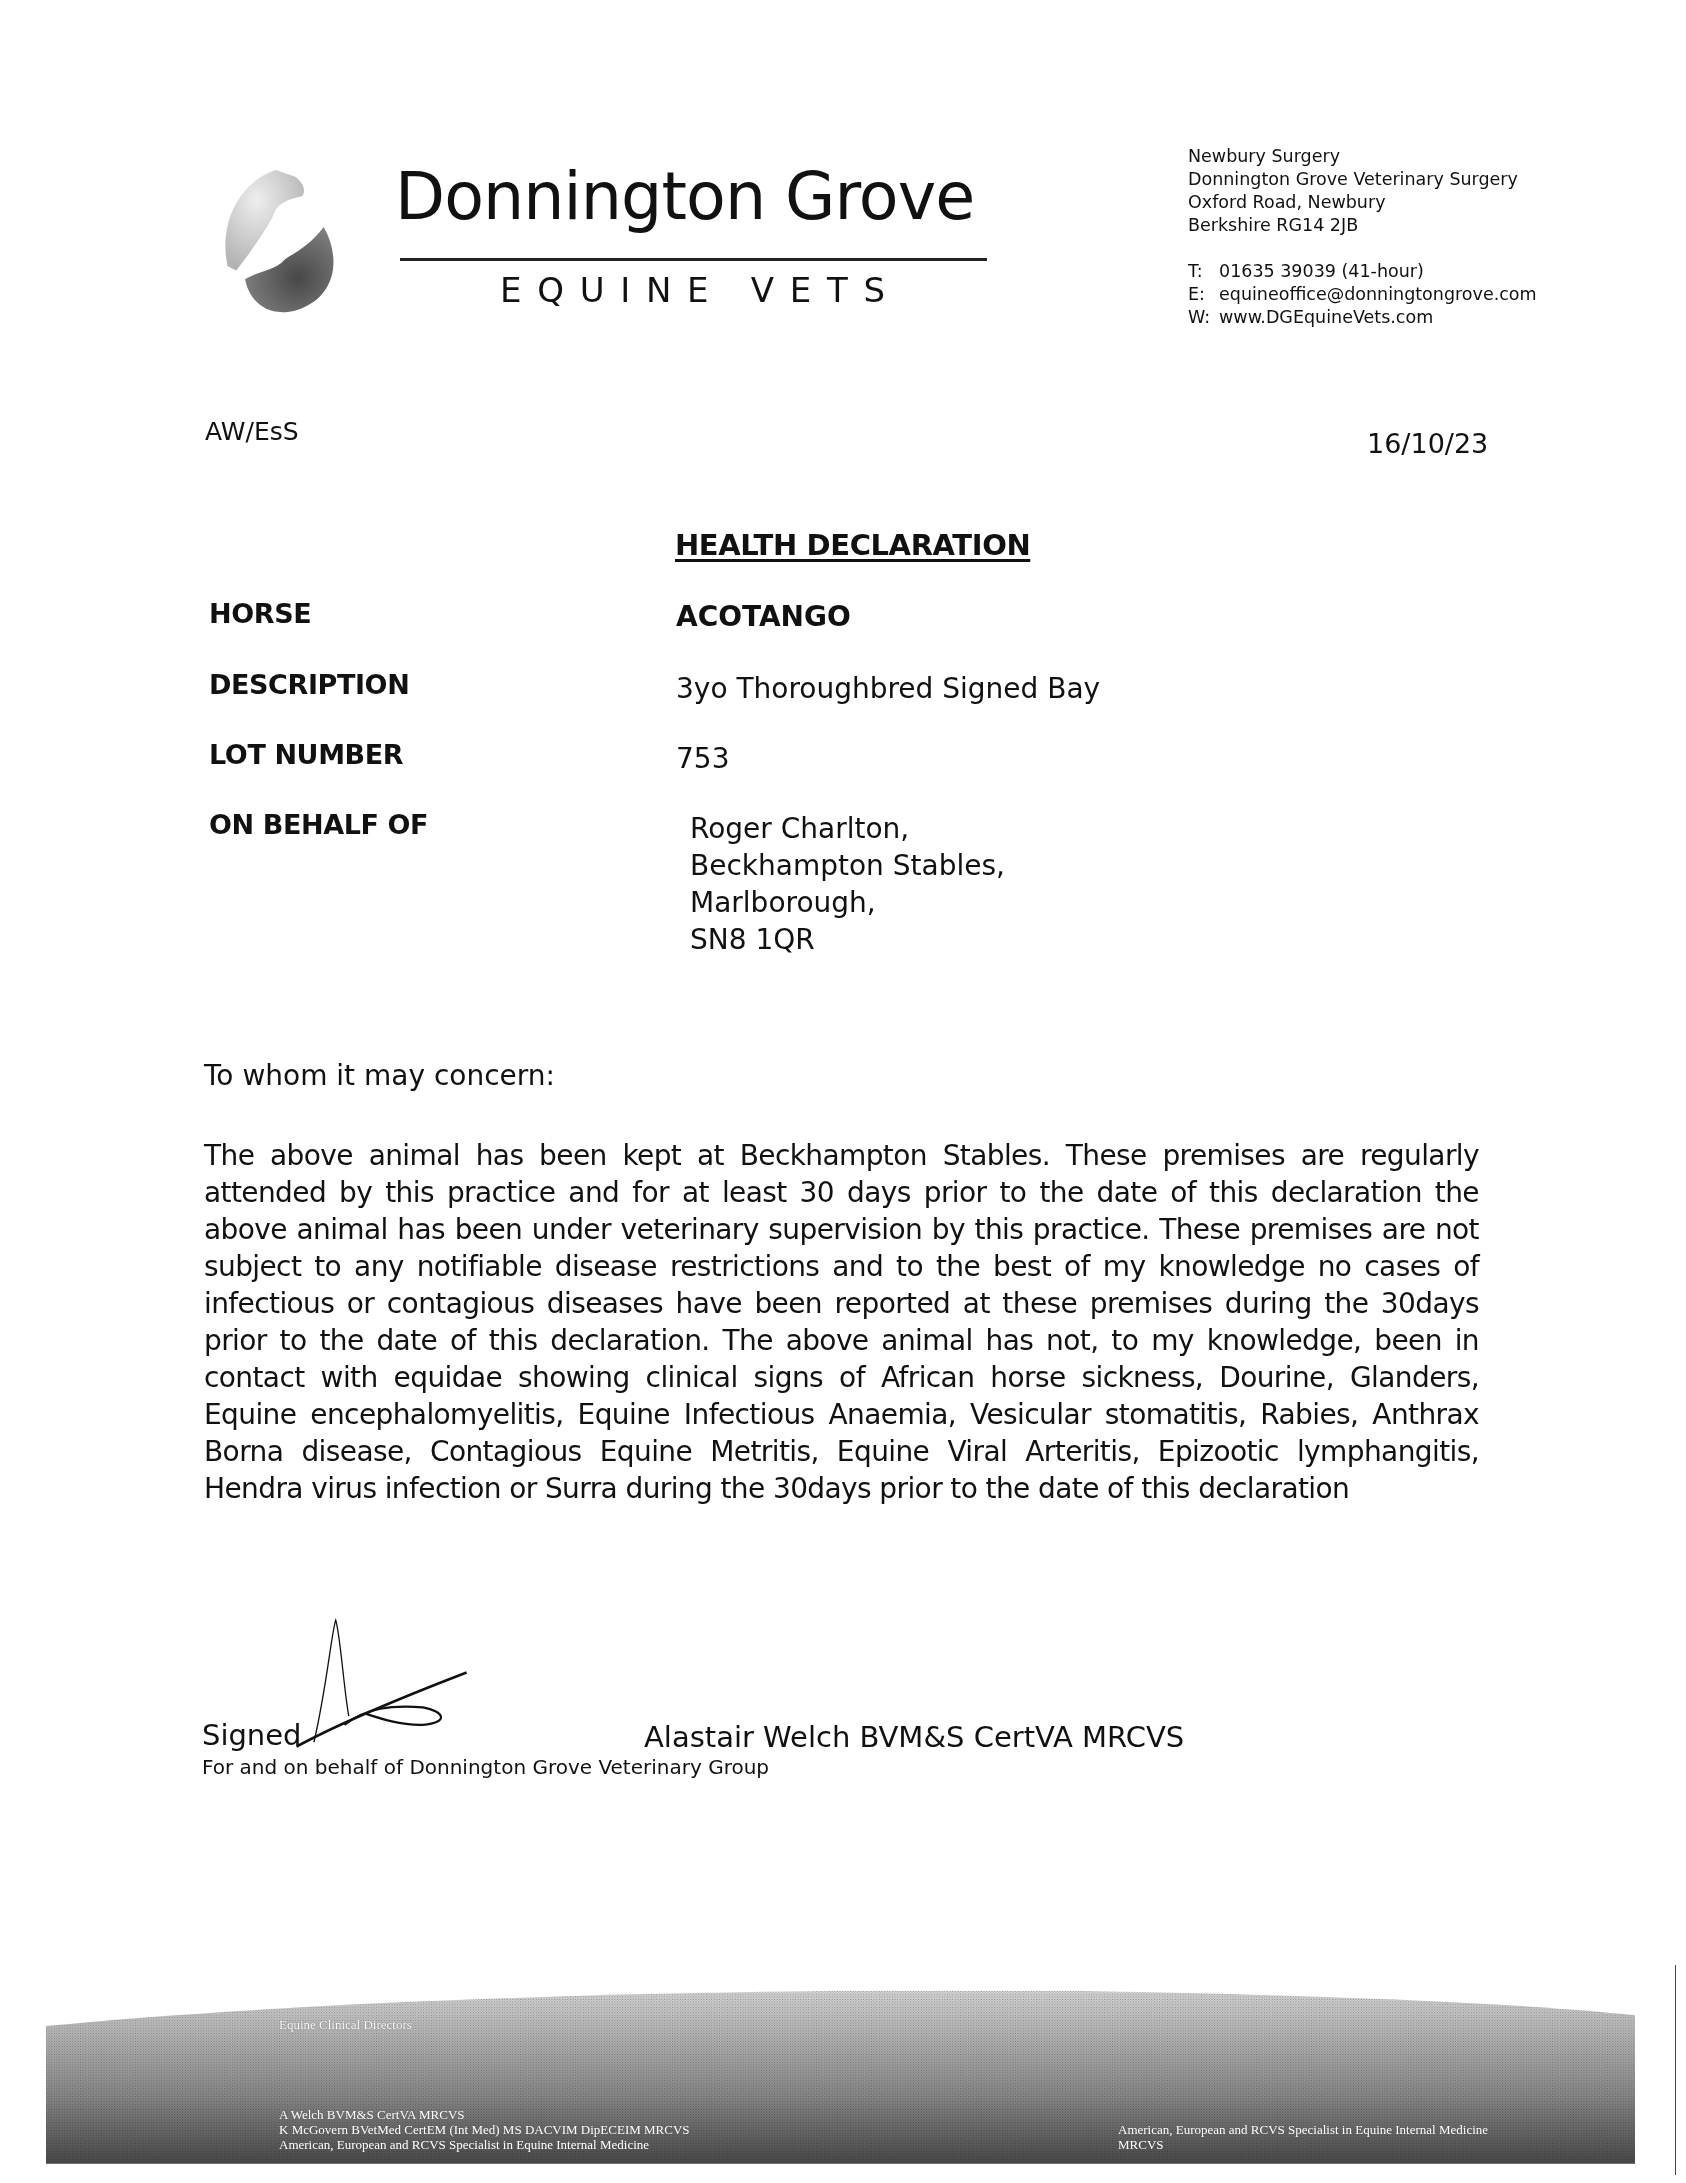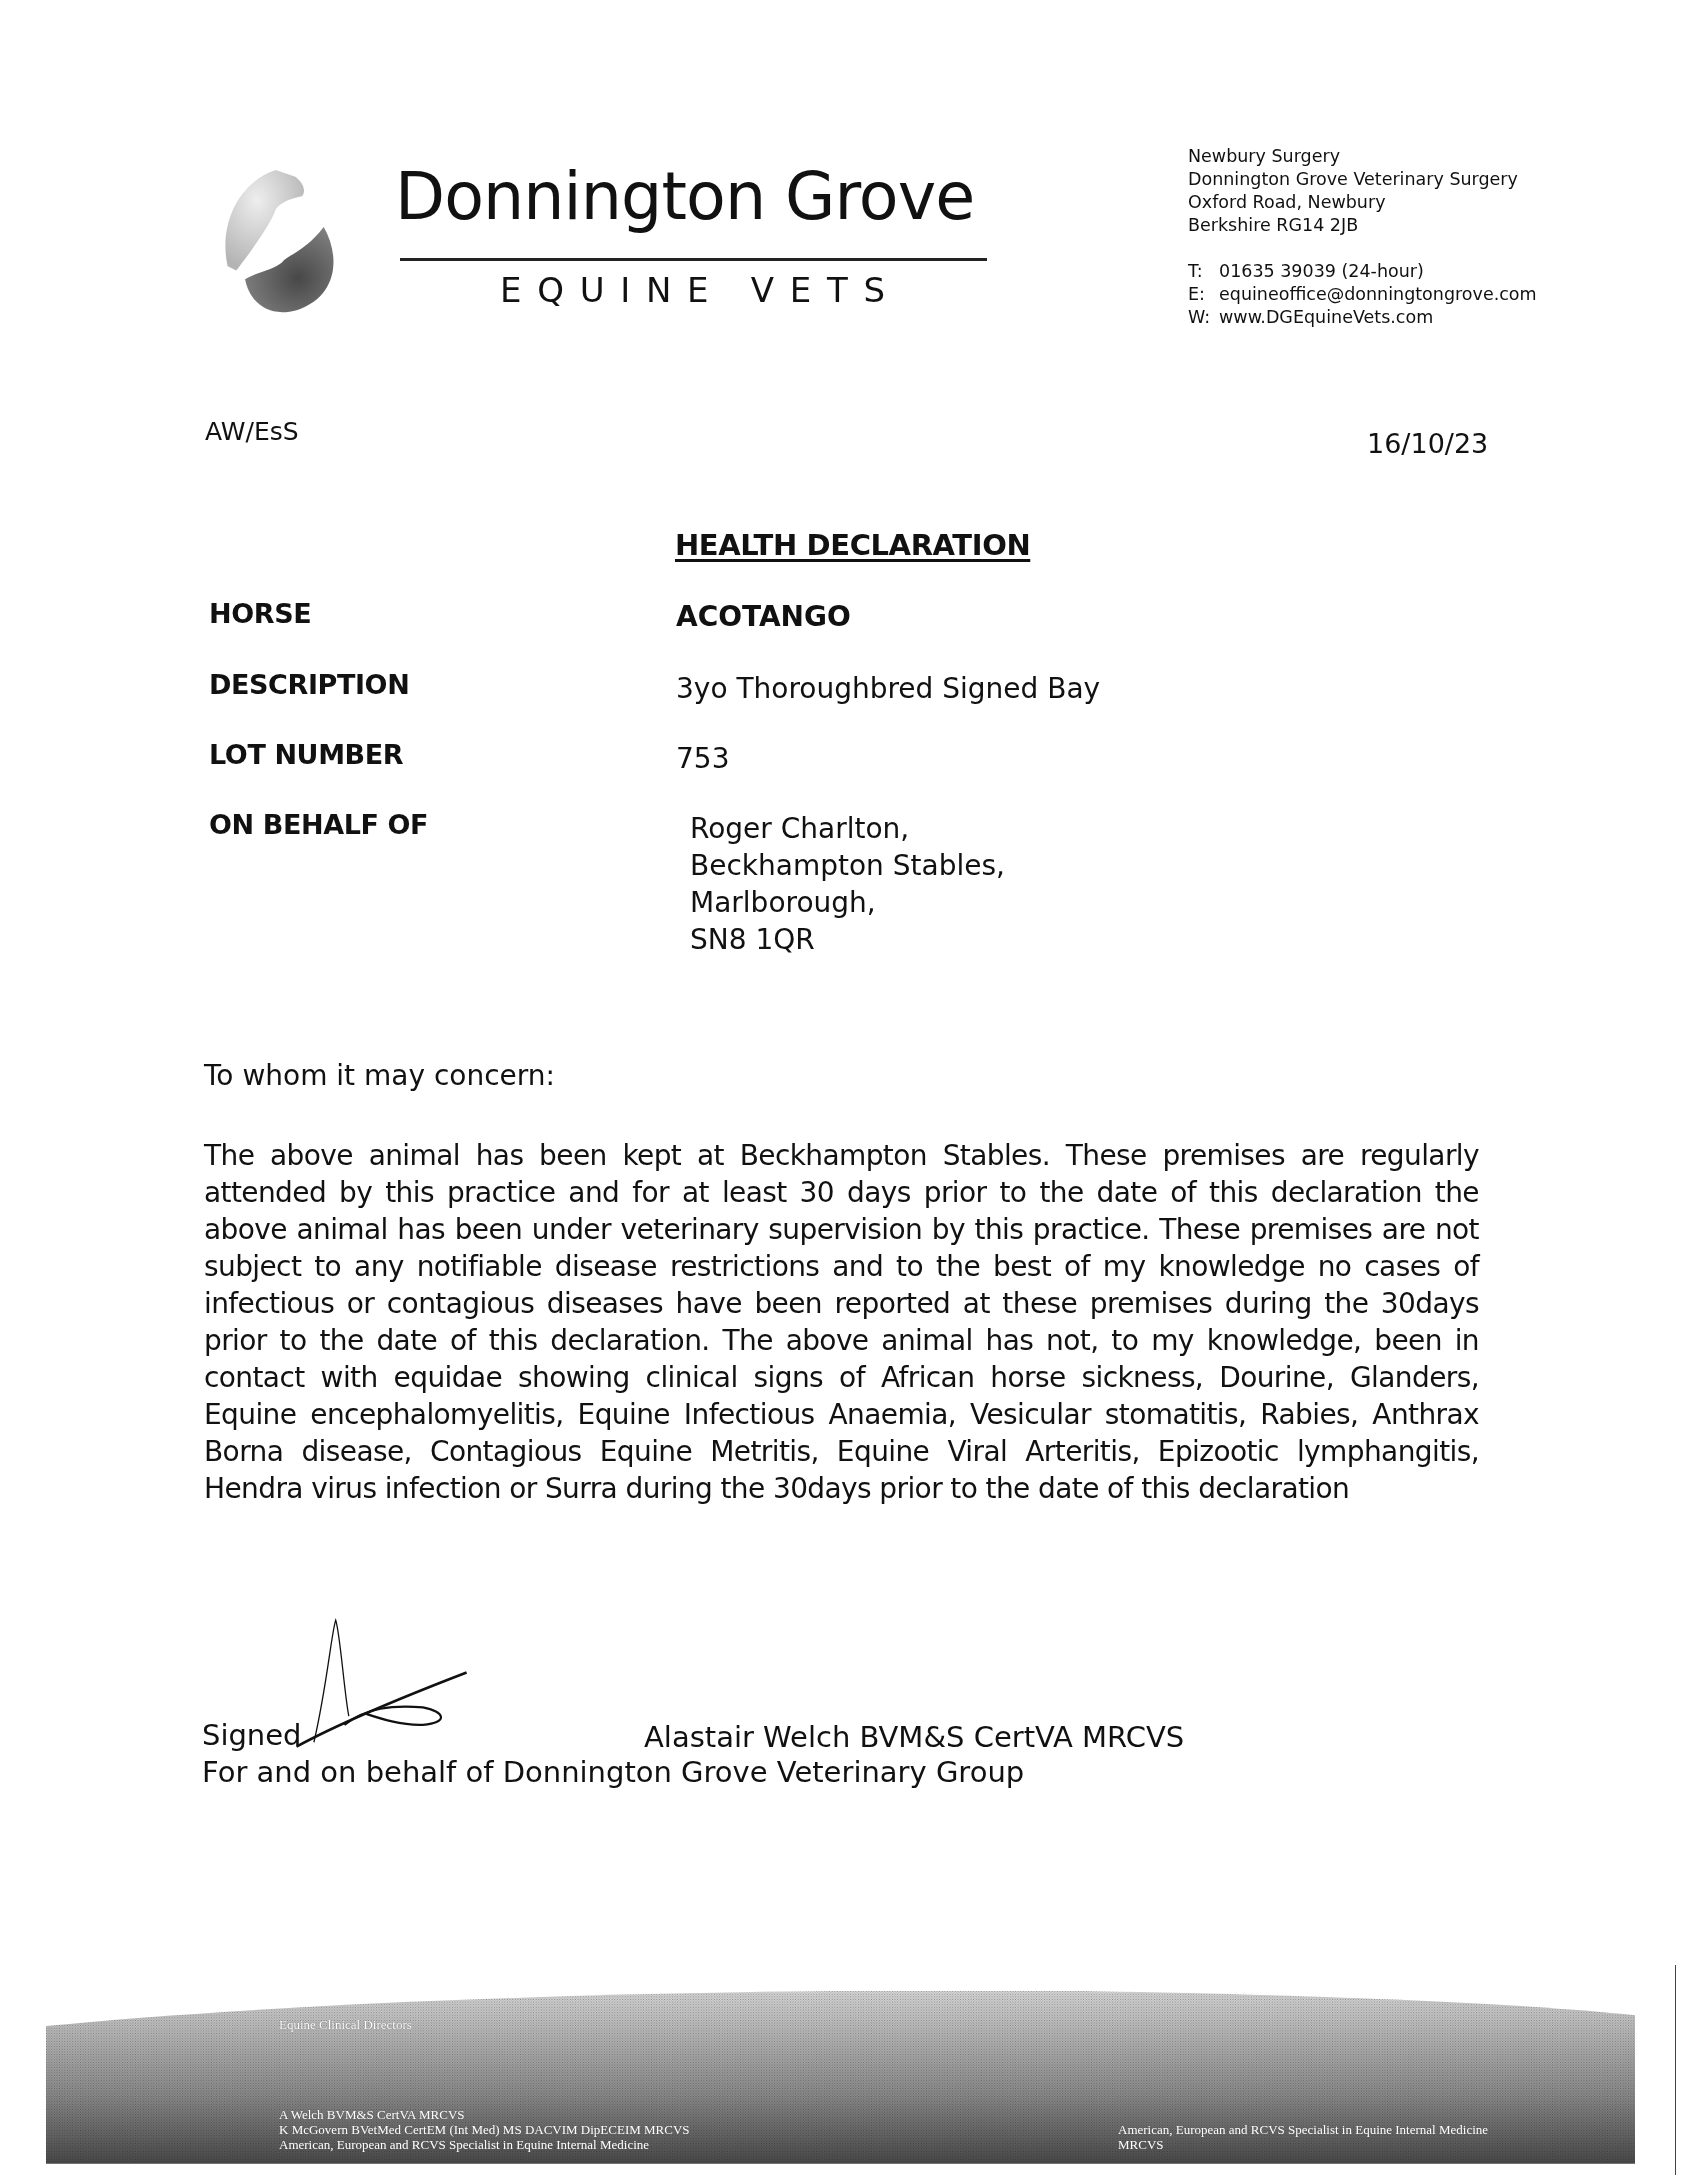--- a/index.html
+++ b/index.html
@@ -31,21 +31,21 @@
   .field-value.bold { font-weight: bold; }
   .multiline { line-height: 37px; margin-left: 14px; }
 
   .salutation { left: 204px; top: 1059px; font-size: 28px; }
   .body-text { left: 204px; top: 1137px; width: 1275px; font-size: 28px; line-height: 37px;
                text-align: justify; letter-spacing: -0.6px; }
 
   .sig-label { left: 202px; top: 1718px; font-size: 29px; }
   .sig-line { left: 279px; top: 1607px; width: 349px; height: 144px; }
   .sig-name { left: 644px; top: 1720px; font-size: 29px; white-space: nowrap; }
-  .sig-org { left: 202px; top: 1755px; font-size: 29px; white-space: nowrap; text-align: right; }
+  .sig-org { left: 202px; top: 1755px; font-size: 20px; white-space: nowrap; text-align: right; }
 
   
   .footer-band { left: 46px; top: 1991px; width: 1589px; height: 175px; }
   .footer-col { font-size: 13px; line-height: 15px; color: #fff; white-space: nowrap;
                 text-shadow: 0 0 0.9px #555; font-family: Liberation Serif, serif; }
   .footer-left { left: 279px; top: 2017px; }
   .footer-right { left: 1118px; top: 2017px; }
   .right-edge { left: 1675px; top: 1965px; width: 1.3px; height: 210px; background: #444; }
 </style>
 </head>
@@ -71,21 +71,21 @@
 <div class="abs brand-rule"></div>
 <div class="abs brand-sub">EQUINE VETS</div>
 
 <div class="abs contact">
   <div class="bold">Newbury Surgery</div>
   <div>Donnington Grove Veterinary Surgery</div>
   <div>Oxford Road, Newbury</div>
   <div>Berkshire  RG14 2JB</div>
   <div class="gap"></div>
   <div>
-    <span class="lbl">T:</span><span class="bold">01635 39039 (24-hour)</span>
+    <span class="lbl">T:</span><span class="bold">01635 39039 (41-hour)</span>
   </div>
   <div>
     <span class="lbl">E:</span><span class="bold">equineoffice@donningtongrove.com</span>
   </div>
   <div>
     <span class="lbl">W:</span><span class="bold">www.DGEquineVets.com</span>
   </div>
 </div>
 
 <div class="abs ref">AW/EsS</div>

